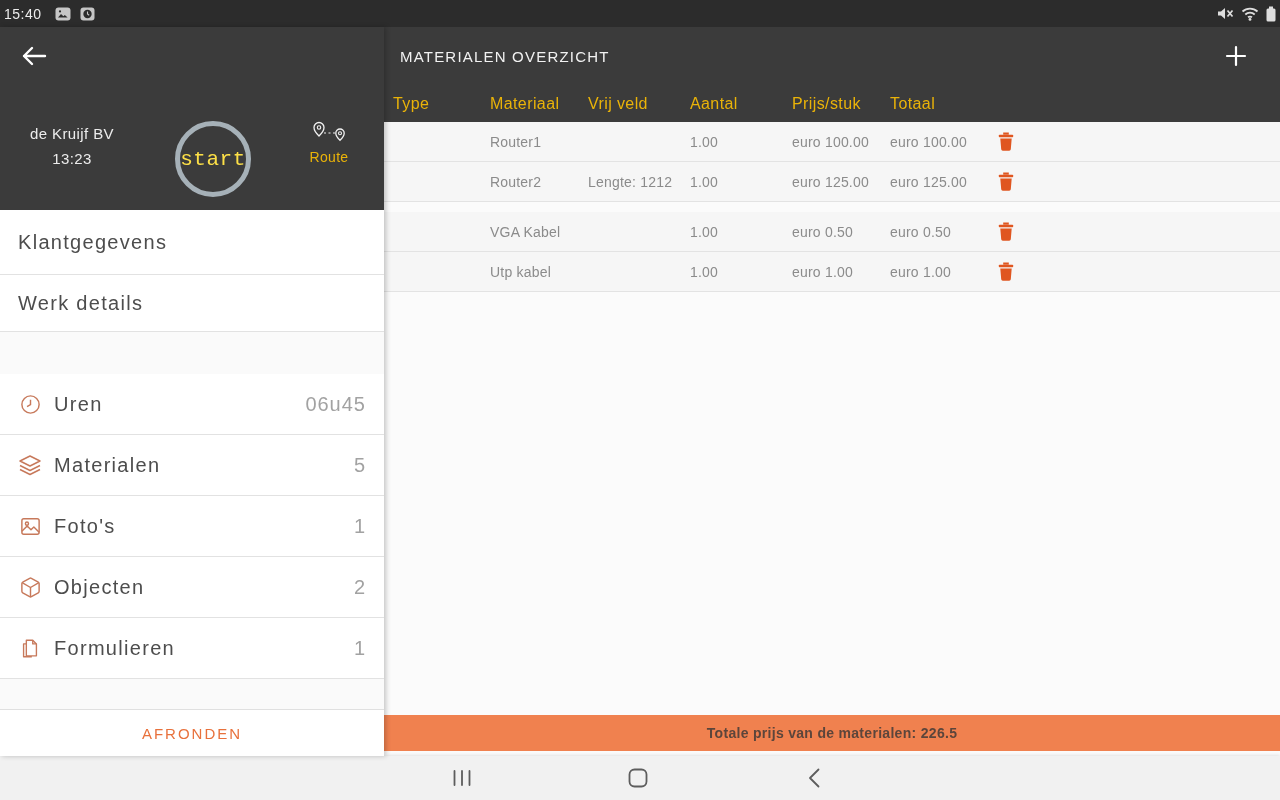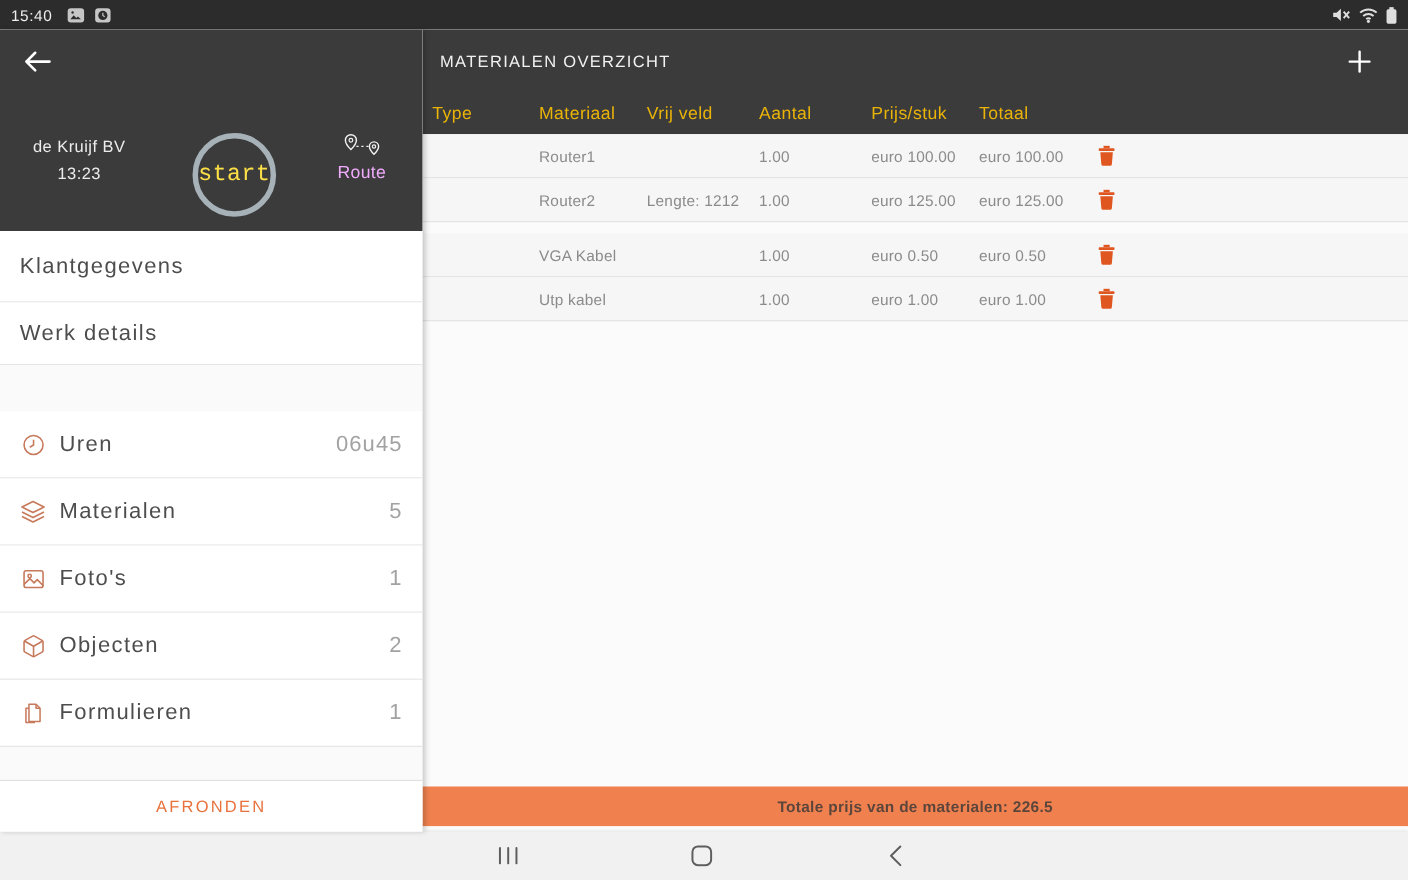--- a/index.html
+++ b/index.html
@@ -1,42 +1,42 @@
 <!DOCTYPE html>
 <html><head>
 <meta charset="utf-8">
 <style>
   * { margin:0; padding:0; box-sizing:border-box; }
   html,body { width:1280px; height:800px; overflow:hidden; background:#fbfbfb;
               font-family:"Liberation Sans", sans-serif; }
 
   
   .status-bar { height:27px; background:#2c2c2c; display:flex; align-items:center;
-                padding:0 10px; gap:9px; }
+                padding:0 4px; gap:9px; }
   .sb-time { color:#ededed; font-size:14px; letter-spacing:.5px; margin-right:4px; }
   .sb-right { margin-left:auto; display:flex; align-items:center; gap:7px; }
 
   
   .main { height:729px; display:flex; }
 
   
   .sidebar { width:384px; background:#ffffff; display:flex; flex-direction:column;
              position:relative; z-index:2; box-shadow:2px 0 5px rgba(0,0,0,.22); }
   .side-dark { height:183px; background:#3b3b3b; position:relative; flex:0 0 auto; }
   .back-btn { position:absolute; left:18px; top:15px; width:32px; height:28px;
               display:flex; align-items:center; justify-content:center; cursor:pointer; }
   .job-row { position:absolute; left:0; right:0; bottom:13px; display:flex;
              align-items:flex-start; justify-content:space-between; padding:0 16px 0 8px; }
   .job-company { width:128px; text-align:center; color:#ececec; font-size:15px;
                  line-height:25px; letter-spacing:.4px; }
   .start-btn { width:76px; height:76px; border:5px solid #a6b1b8; border-radius:50%;
                display:flex; align-items:center; justify-content:center; color:#fde047;
                font-size:21px; letter-spacing:.5px; cursor:pointer;font-family:Liberation Mono, monospace; }
   .route-btn { width:78px; display:flex; flex-direction:column; align-items:center;
-               gap:2px; color:#f0abfc; font-size:16px; letter-spacing:.3px; cursor:pointer; }
+               gap:2px; color:#eab308; font-size:14px; letter-spacing:.3px; cursor:pointer; }
 
   .side-row { height:61px; display:flex; align-items:center; padding:0 18px;
               border-bottom:1px solid #e2e2e2; flex:0 0 auto; background:#fff; cursor:pointer; }
   .side-row .lbl { font-size:20px; font-weight:300; color:#4d4d4d; letter-spacing:1.3px; }
   .side-row .ico { width:24px; height:24px; margin-right:12px; display:flex;
                    align-items:center; justify-content:center; }
   .side-row .val { margin-left:auto; font-size:20px; font-weight:300; color:#a2a2a2;
                    letter-spacing:1px; }
   .side-gap { height:42px; background:#fafafa; flex:0 0 auto; }
   .side-spacer { flex:1 1 auto; background:#fafafa; }

